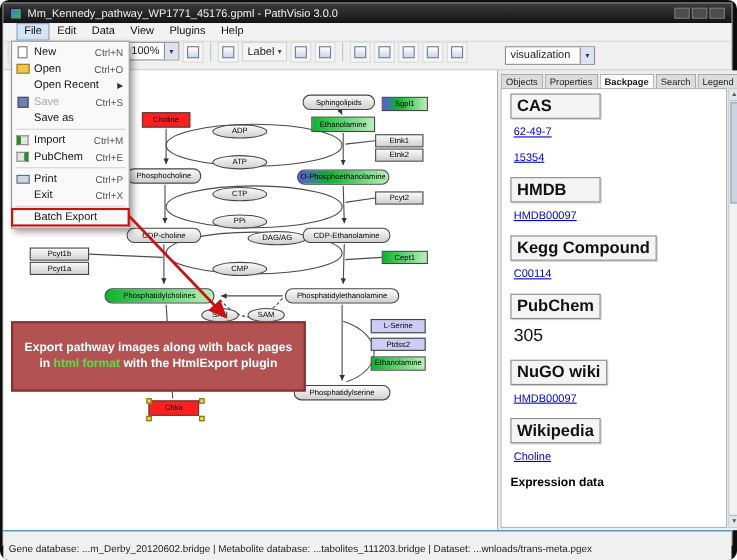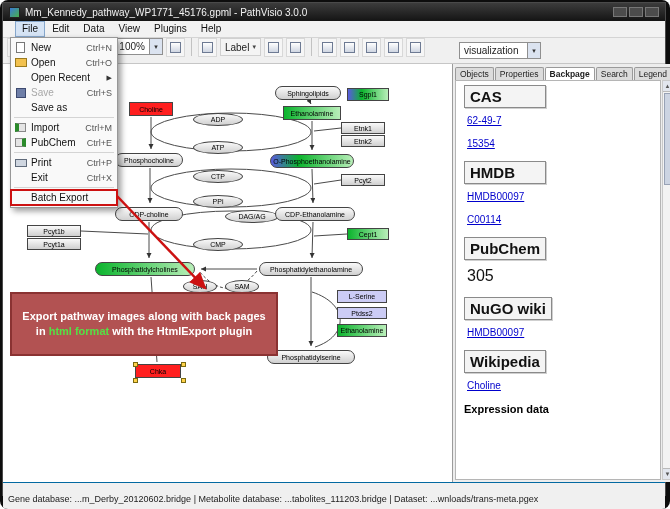--- a/index.html
+++ b/index.html
@@ -309,21 +309,21 @@
             <span class="tab">Properties</span>
             <span class="tab active">Backpage</span>
             <span class="tab">Search</span>
             <span class="tab">Legend</span>
           </div>
         <div class="panel-body">
           <div id="bp-sections">
               <div class="bp-section"><span class="bp-header">CAS</span><span class="bp-link">62-49-7</span></div>
               <div class="bp-section"><span class="bp-link">15354</span></div>
               <div class="bp-section"><span class="bp-header">HMDB</span><span class="bp-link">HMDB00097</span></div>
-              <div class="bp-section"><span class="bp-link">C00114</span></div>
+              <div class="bp-section"><span class="bp-header">Kegg Compound</span><span class="bp-link">C00114</span></div>
               <div class="bp-section"><span class="bp-header">PubChem</span><span class="bp-plain">305</span></div>
               <div class="bp-section"><span class="bp-header">NuGO wiki</span><span class="bp-link">HMDB00097</span></div>
               <div class="bp-section"><span class="bp-header">Wikipedia</span><span class="bp-link">Choline</span></div>
             </div>
           <div class="expression-title">Expression data</div>
         </div>
         <div class="panel-scroll">
           <div class="scroll-btn">▲</div>
           <div class="scroll-thumb"></div>
           <div class="scroll-btn bottom">▼</div>

